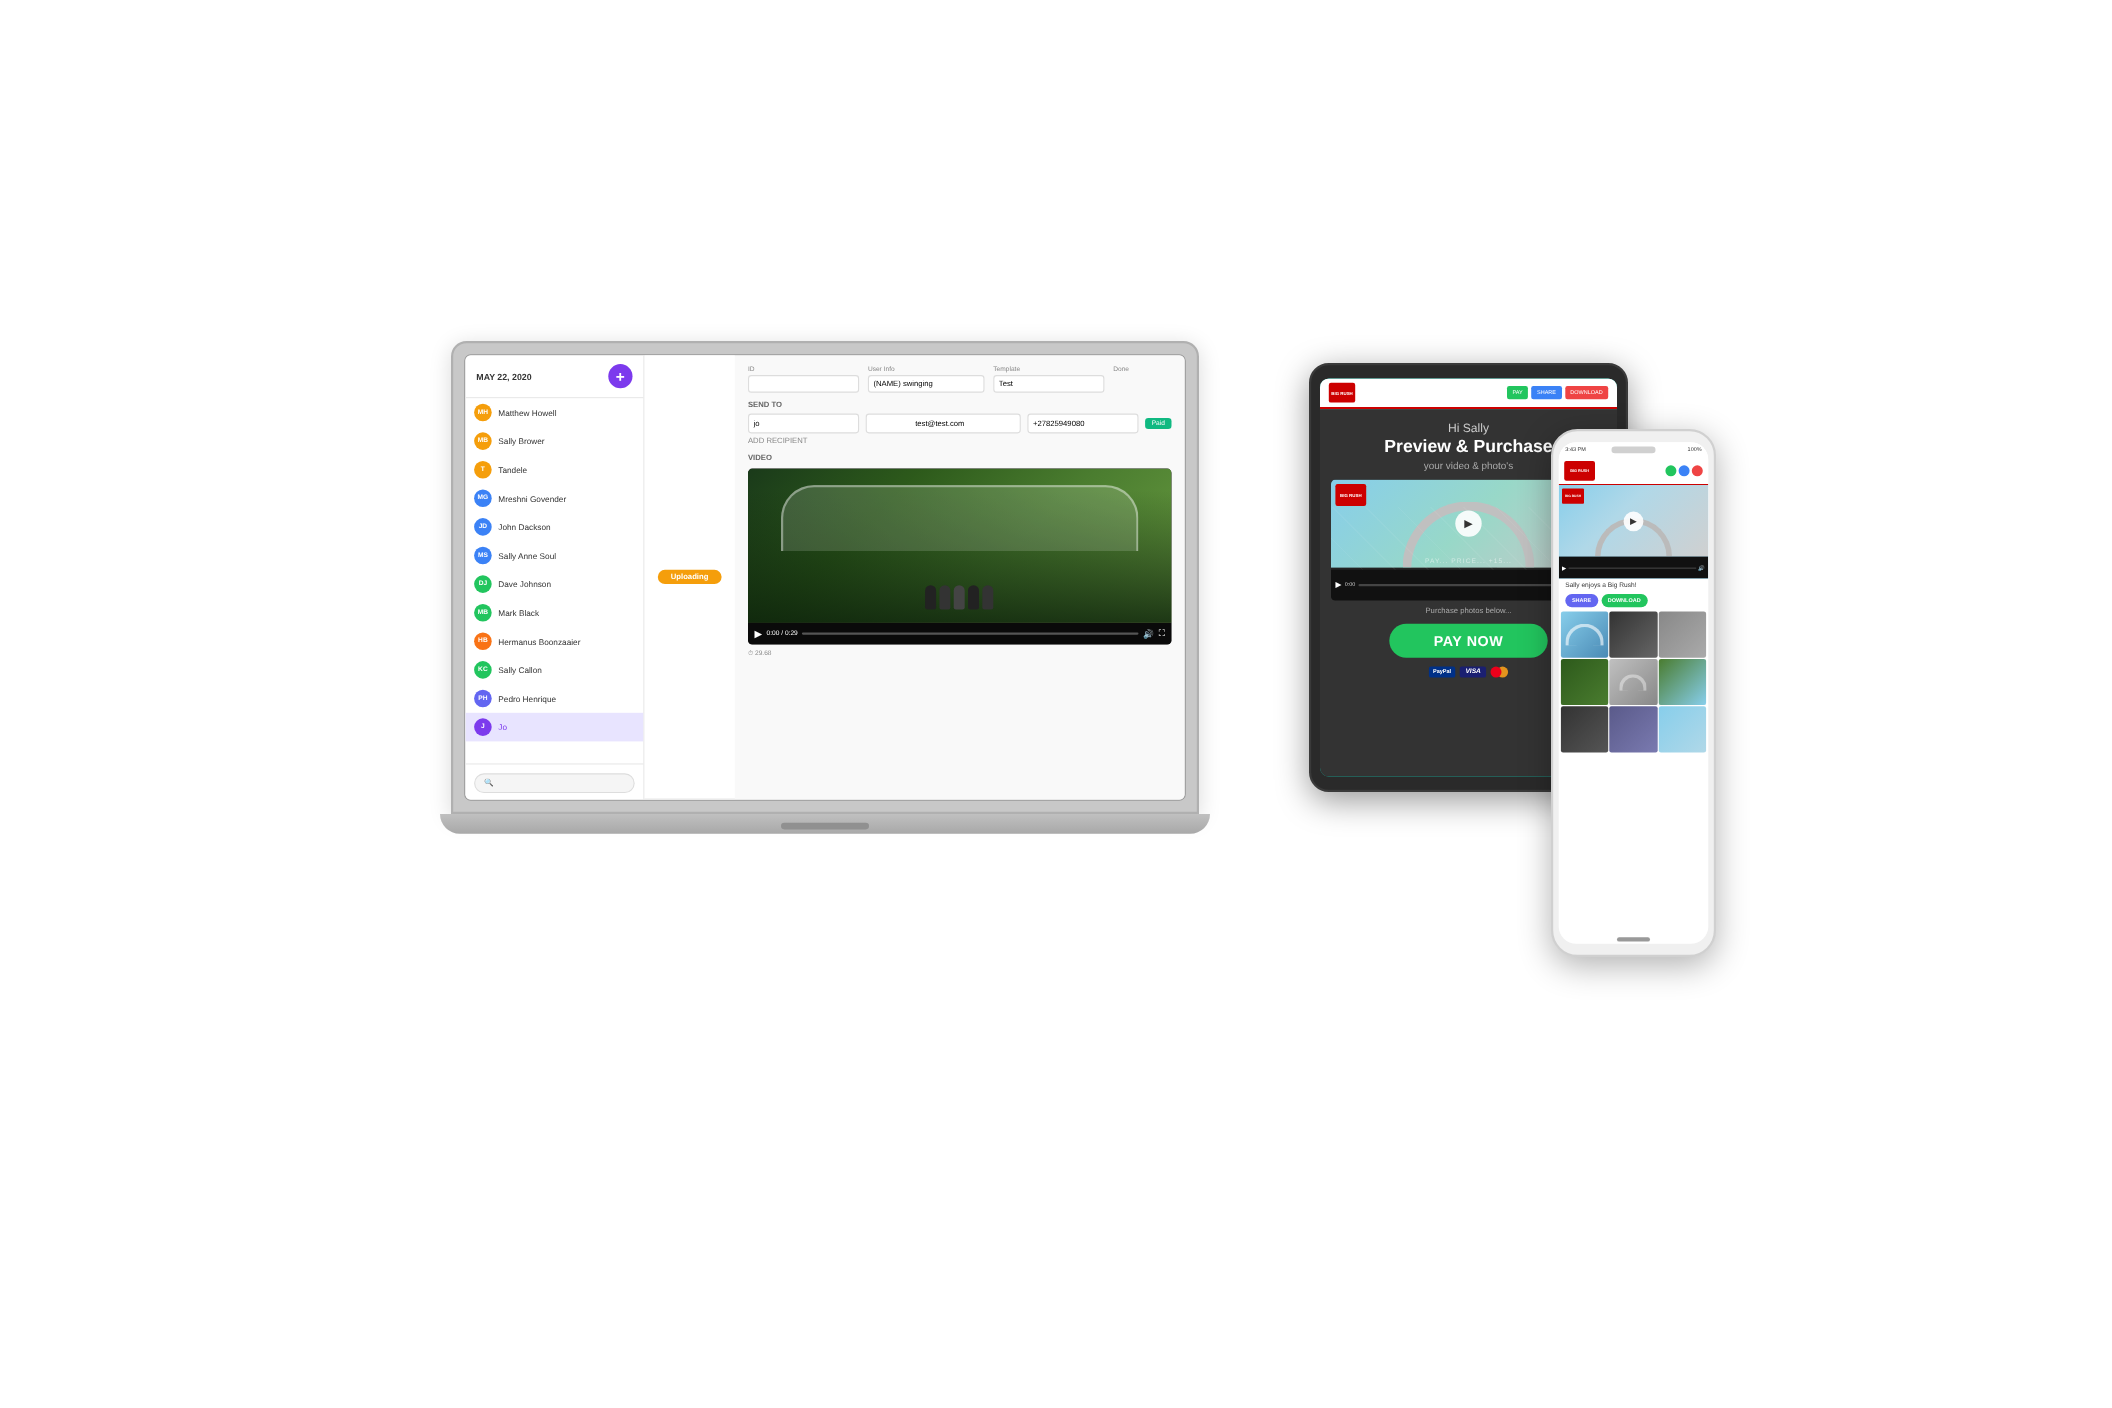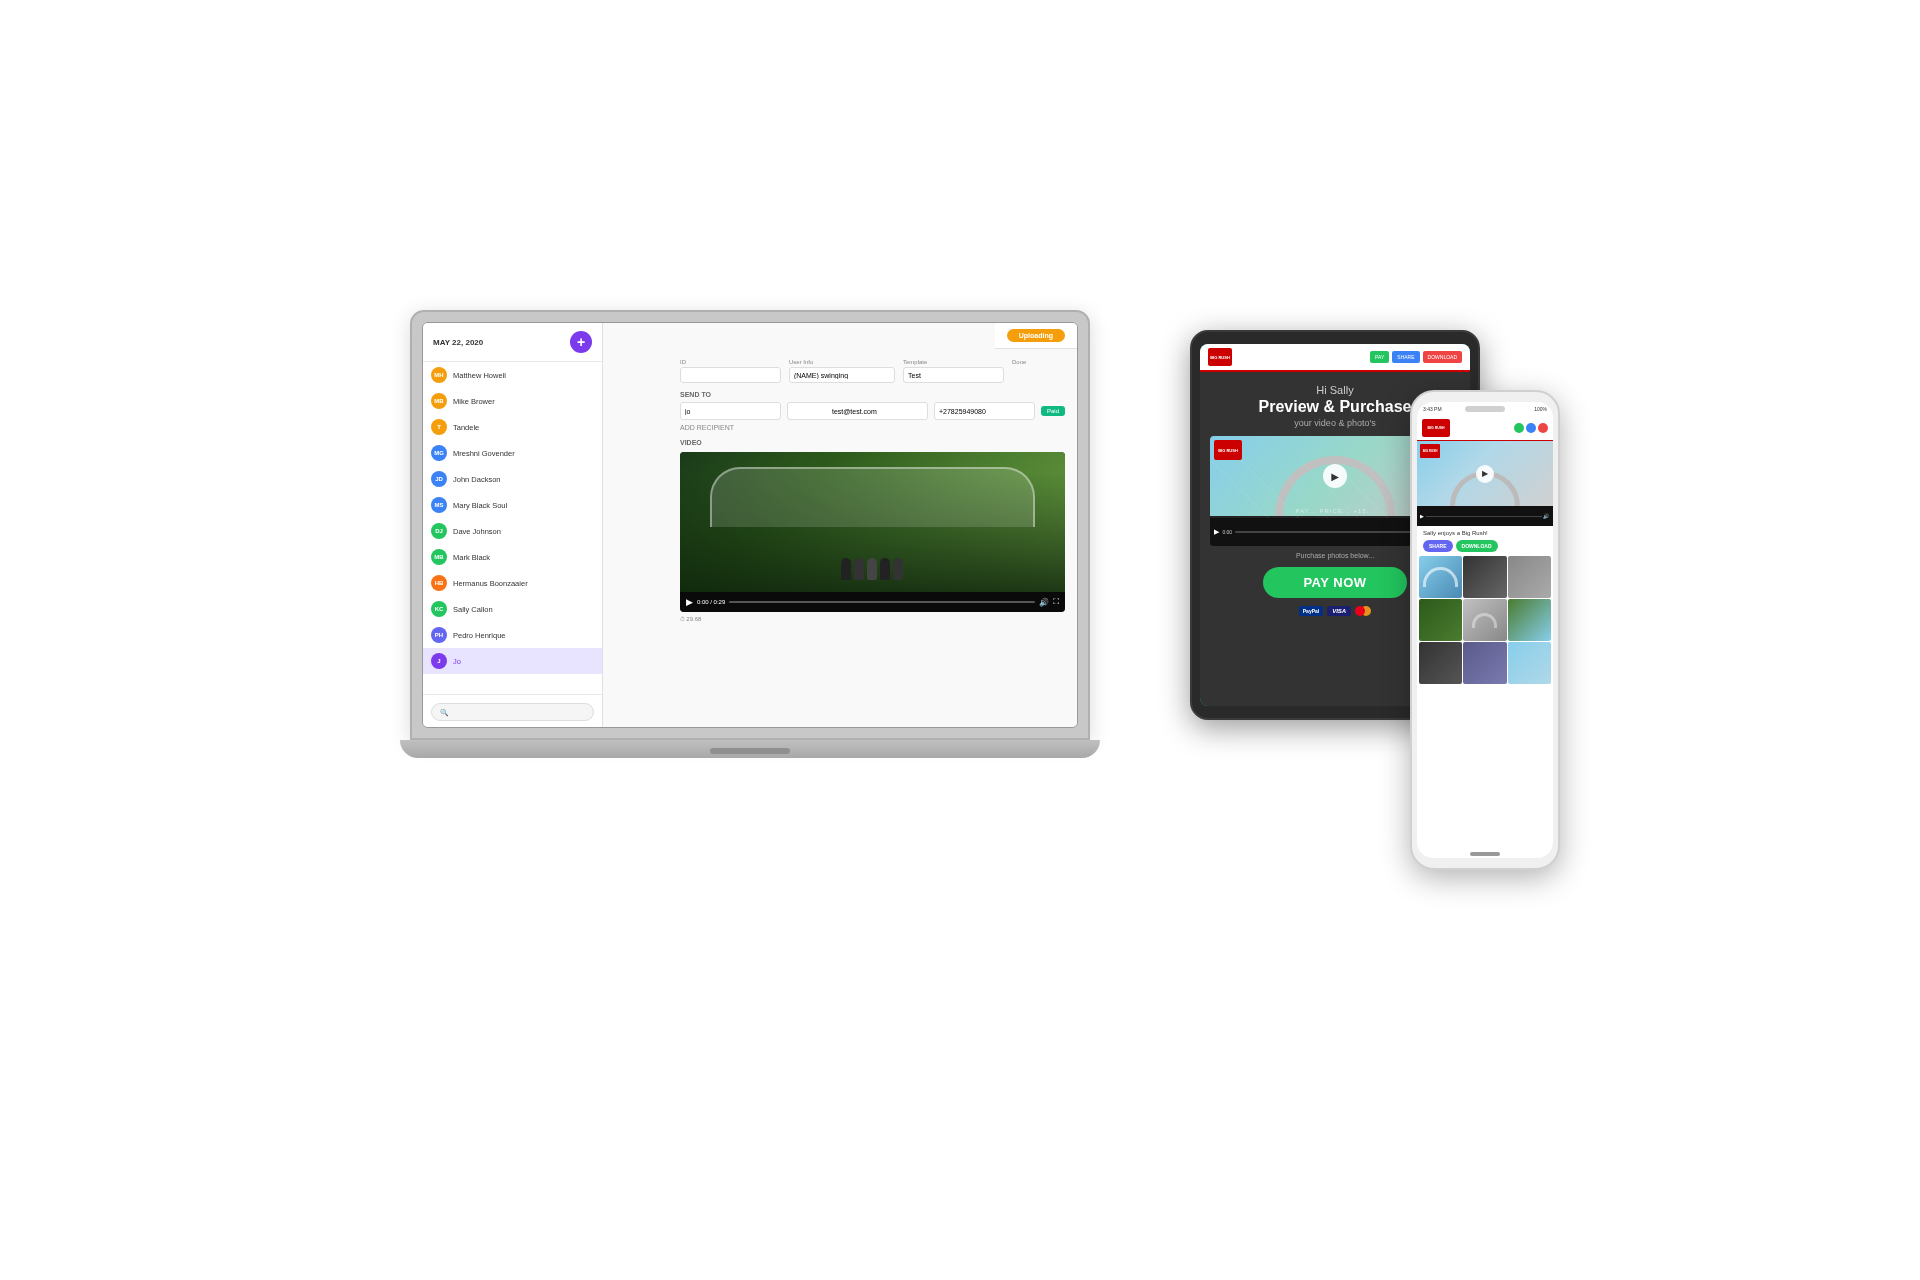--- a/index.html
+++ b/index.html
@@ -173,23 +173,22 @@
       border: 1px solid #ddd;
       border-radius: 9px;
       padding: 0 8px;
       font-size: 7px;
       background: #f5f5f5;
     }
 
     .laptop-main {
       flex: 1;
       display: flex;
-      flex-direction: column;
+      flex-direction: row;
       background: #f9f9f9;
-      align-items: flex-end;
     }
 
     .laptop-topbar {
       background: #fff;
       border-bottom: 1px solid #e0e0e0;
       padding: 6px 12px;
       display: flex;
       align-items: center;
       justify-content: flex-end;
     }
@@ -841,37 +840,37 @@
                 <div class="plus-btn">+</div>
               </div>
               <ul class="sidebar-list">
 
               <li class="sidebar-item">
                     <div class="avatar" style="background: rgb(245, 158, 11);">MH</div>
                     <span>Matthew Howell</span>
                   </li>
                   <li class="sidebar-item">
                     <div class="avatar" style="background: rgb(245, 158, 11);">MB</div>
-                    <span>Mike Brower</span>
+                    <span>Sally Brower</span>
                   </li>
                   <li class="sidebar-item">
                     <div class="avatar" style="background: rgb(245, 158, 11);">T</div>
                     <span>Tandele</span>
                   </li>
                   <li class="sidebar-item">
                     <div class="avatar" style="background: rgb(59, 130, 246);">MG</div>
                     <span>Mreshni Govender</span>
                   </li>
                   <li class="sidebar-item">
                     <div class="avatar" style="background: rgb(59, 130, 246);">JD</div>
                     <span>John Dackson</span>
                   </li>
                   <li class="sidebar-item">
                     <div class="avatar" style="background: rgb(59, 130, 246);">MS</div>
-                    <span>Mary Black Soul</span>
+                    <span>Sally Anne Soul</span>
                   </li>
                   <li class="sidebar-item">
                     <div class="avatar" style="background: rgb(34, 197, 94);">DJ</div>
                     <span>Dave Johnson</span>
                   </li>
                   <li class="sidebar-item">
                     <div class="avatar" style="background: rgb(34, 197, 94);">MB</div>
                     <span>Mark Black</span>
                   </li>
                   <li class="sidebar-item">

